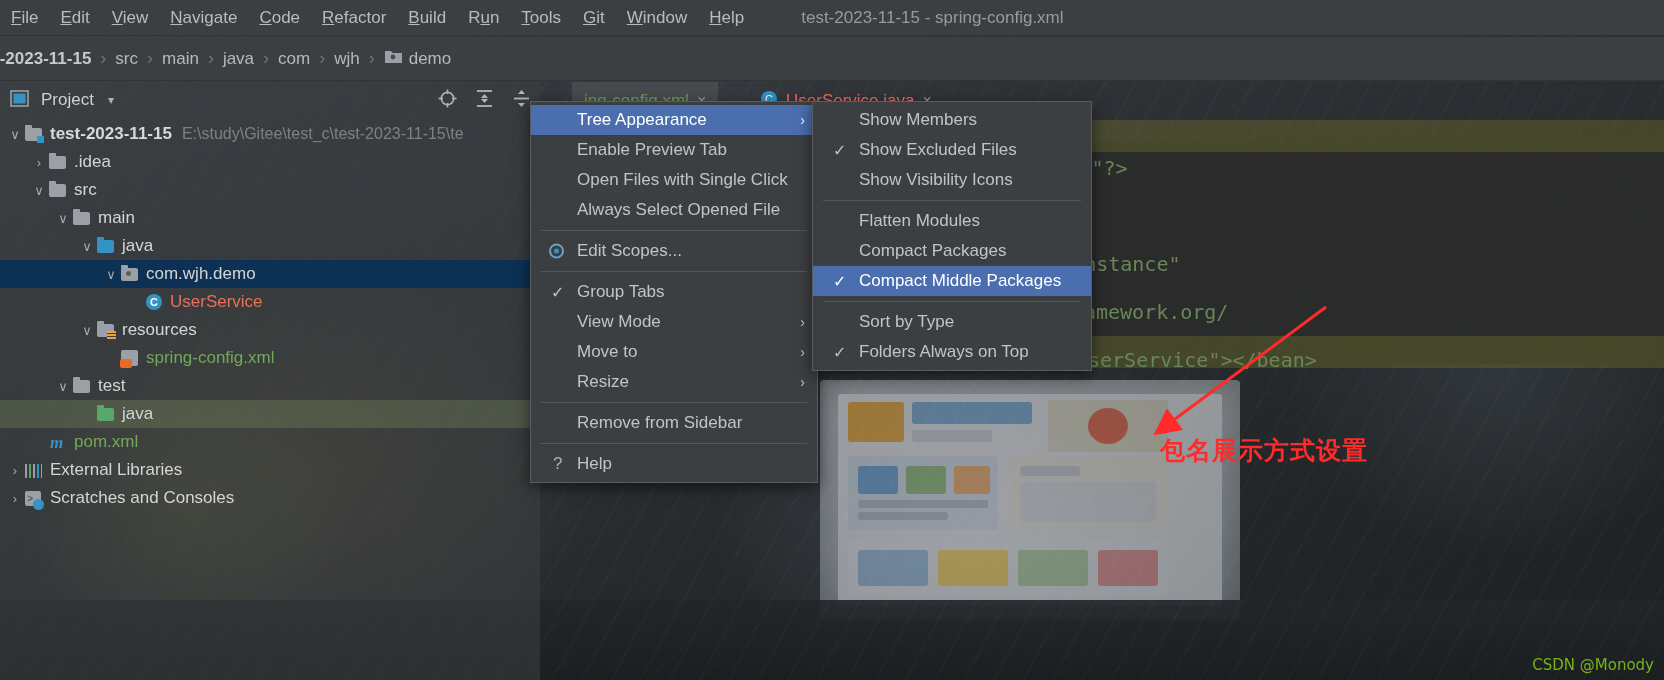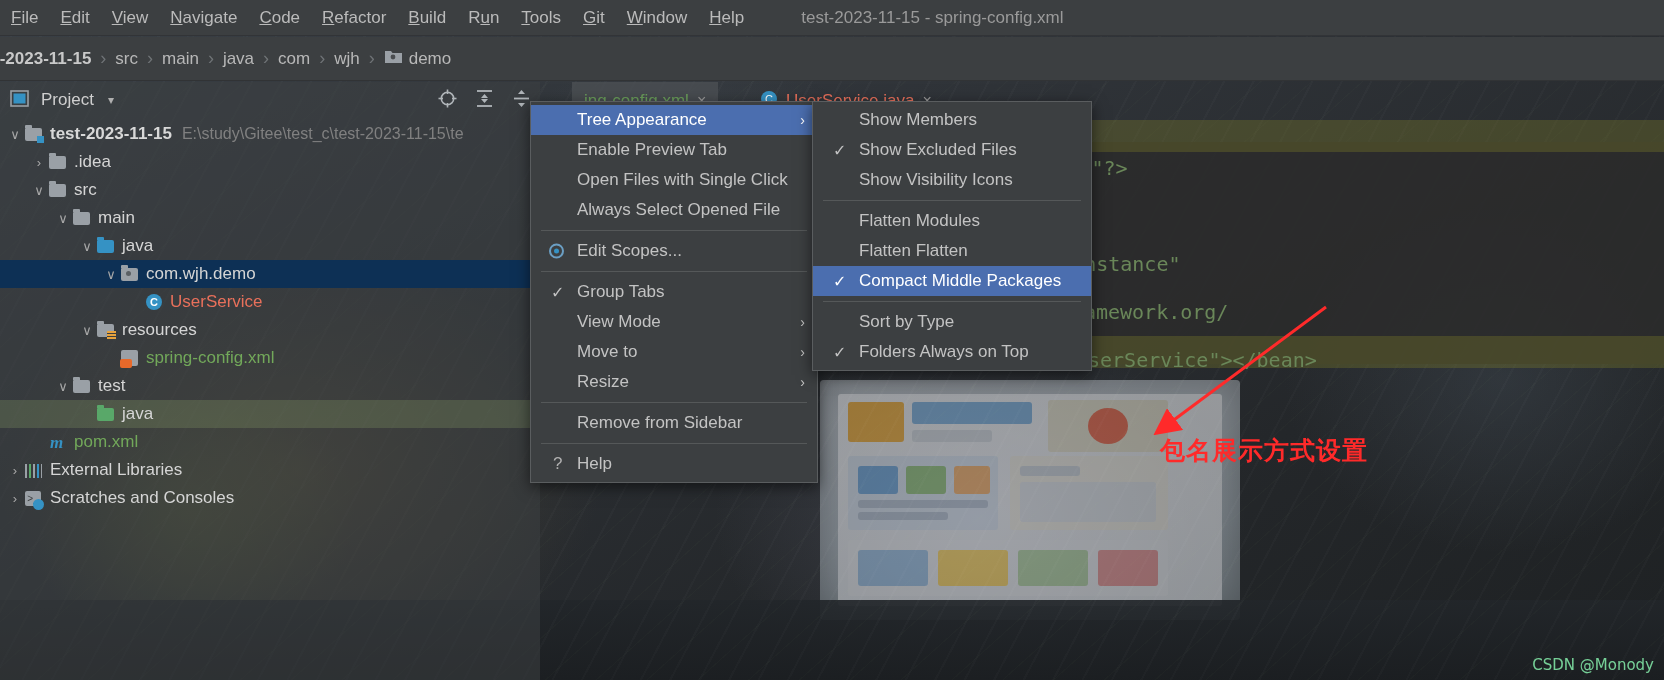--- a/index.html
+++ b/index.html
@@ -274,21 +274,21 @@
   
   .anno-svg{ position:absolute; left:0; top:0; width:1664px; height:680px; pointer-events:none; }
   .anno-text{
     position:absolute; left:1149px; top:434px;
     color:#ff2a2a; font-size:25px; font-weight:700;
     font-family:"DejaVu Sans","Liberation Sans",sans-serif;
     letter-spacing:1px; white-space:nowrap;margin-left:11px;
   }
   .watermark{
     position:absolute; right:10px; bottom:6px;
-    color:#86efac; font-size:15px; opacity:.85;
+    color:#84cc16; font-size:15px; opacity:.85;
     font-family:"DejaVu Sans","Liberation Sans",sans-serif;
   }
 </style>
 </head>
 <body>
 
 <div id="root">
 
   <div class="wallpaper">
     <div class="wp-plant"></div>
@@ -596,21 +596,21 @@
         <span>Show Excluded Files</span>
       </div>
       <div class="ctx-item">
         <span>Show Visibility Icons</span>
       </div>
       <div class="ctx-sep"></div>
       <div class="ctx-item">
         <span>Flatten Modules</span>
       </div>
       <div class="ctx-item">
-        <span>Flatten Flatten</span>
+        <span>Compact Packages</span>
       </div>
       <div class="ctx-item hl">
         <span class="ctx-check">✓</span>
         <span>Compact Middle Packages</span>
       </div>
       <div class="ctx-sep"></div>
       <div class="ctx-item">
         <span>Sort by Type</span>
       </div>
       <div class="ctx-item">

